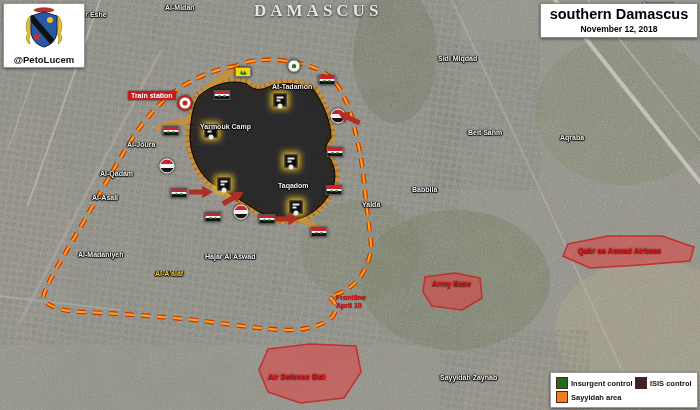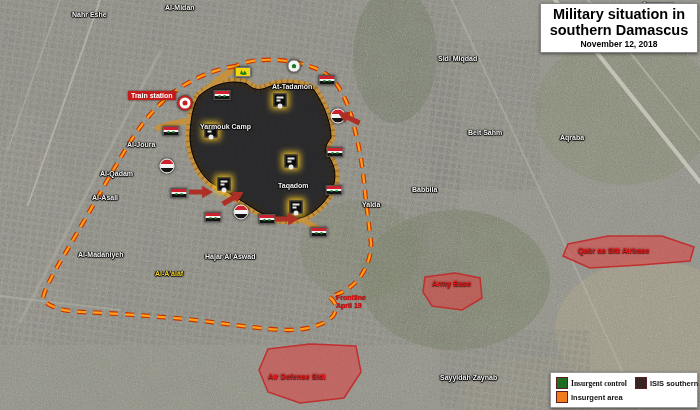--- a/index.html
+++ b/index.html
@@ -57,21 +57,21 @@
   #attribution-box .handle{font-size:9.5px;font-weight:bold;color:#111;}
   #title-box{position:absolute;right:2px;top:3px;width:152px;background:#fff;border:1px solid #888;
     text-align:center;padding:3px 2px 3px;box-shadow:0 1px 3px rgba(0,0,0,.5);}
   #title-box .t1{font-size:14.5px;font-weight:800;color:#000;line-height:1.08;}
   #title-box .dt{font-size:8.5px;font-weight:bold;color:#000;margin-top:1px;}
   #legend-box{position:absolute;right:2px;bottom:2px;width:136px;background:#fff;border:1px solid #999;
     padding:3px 5px 3px;box-shadow:0 1px 3px rgba(0,0,0,.5);}
   #legend-box .lg-title{font-size:12.5px;font-weight:800;color:#111;text-align:center;margin-bottom:2px;}
   #legend-items{display:flex;flex-wrap:wrap;align-items:center;}
   .legend-item{display:flex;align-items:center;gap:3px;margin:1px 0;}
-  .legend-item:nth-child(1){width:58%;font-family:Liberation Serif, serif;}
+  .legend-item:nth-child(1){width:58%;}
   .legend-item:nth-child(2){width:42%;}
   .legend-item:nth-child(3){width:100%;}
   .legend-item .swatch{width:10px;height:10px;border:1px solid #5a2020;flex:0 0 auto;}
   .legend-item .lg-label{font-size:7.5px;font-weight:bold;color:#111;white-space:nowrap;}
 </style>
 </head>
 <body>
 
 <div id="stage">
 
@@ -179,20 +179,21 @@
       <div class="marker militia-emblem" style="left: 185px; top: 103px;"></div>
       <div class="marker hezbollah-flag" style="left: 243px; top: 72px;"></div>
       <div class="marker militia-white" style="left: 294px; top: 66px;"></div>
       <div class="marker arrow" style="left: 201px; top: 192px;"></div>
       <div class="marker arrow" style="left: 233px; top: 198px; transform: translate(-50%, -50%) rotate(-30deg);"></div>
       <div class="marker arrow" style="left: 287px; top: 219px;"></div>
       <div class="marker arrow" style="left: 349px; top: 118px; transform: translate(-50%, -50%) rotate(205deg);"></div>
     </div>
 
   <div class="layer" id="label-layer">
+    <div id="city-label">DAMASCUS</div>
     <div id="frontline-note">
       <div>Frontline</div>
       <div>April 19</div>
     </div>
   <div class="place-label plain" style="left: 72px; top: 11px;">Nahr Eshe</div>
       <div class="place-label plain" style="left: 165px; top: 4px;">Al-Midan</div>
       <div class="place-label plain" style="left: 642px; top: 1px;">Jaramana</div>
       <div class="place-label plain" style="left: 438px; top: 55px;">Sidi Miqdad</div>
       <div class="place-label plain" style="left: 272px; top: 83px;">At-Tadamon</div>
       <div class="place-label redbox" style="left: 128px; top: 91px;">Train station</div>
@@ -204,40 +205,56 @@
       <div class="place-label plain" style="left: 362px; top: 201px;">Yalda</div>
       <div class="place-label plain" style="left: 412px; top: 186px;">Babbila</div>
       <div class="place-label plain" style="left: 468px; top: 129px;">Beit Sahm</div>
       <div class="place-label plain" style="left: 560px; top: 134px;">Aqraba</div>
       <div class="place-label plain" style="left: 78px; top: 251px;">Al-Madaniyeh</div>
       <div class="place-label yellow" style="left: 155px; top: 270px;">Al-A'alaf</div>
       <div class="place-label plain" style="left: 205px; top: 253px;">Hajar Al Aswad</div>
       <div class="place-label plain" style="left: 440px; top: 374px;">Sayyidah Zaynab</div>
       <div class="base-label" style="left: 432px; top: 279px;">Army Base</div>
       <div class="base-label" style="left: 268px; top: 372px;">Air Defense Sidi</div>
-      <div class="base-label" style="left: 578px; top: 246px;">Qabr as Sitt Airbase</div>
+      <div class="base-label" style="left: 578px; top: 246px;">Qabr as Aswad Airbase</div>
     </div>
 
+  <div id="attribution-box">
+    <svg width="44" height="44" viewBox="0 0 40 44">
+      <path d="M6,10 C2,14 1,22 4,28 C1,30 2,36 6,38 C4,32 6,28 8,26 C5,22 5,14 8,10 Z" fill="#e8c22a" stroke="#8a6d10" stroke-width="0.6"></path>
+      <path d="M34,10 C38,14 39,22 36,28 C39,30 38,36 34,38 C36,32 34,28 32,26 C35,22 35,14 32,10 Z" fill="#e8c22a" stroke="#8a6d10" stroke-width="0.6"></path>
+      <path d="M10,4 C14,1 26,1 30,4 C28,7 12,7 10,4 Z" fill="#c03030" stroke="#701818" stroke-width="0.6"></path>
+      <path d="M20,6 L33,10 L33,24 C33,34 27,39 20,41 C13,39 7,34 7,24 L7,10 Z" fill="#2a57a8" stroke="#16213c" stroke-width="1"></path>
+      <clipPath id="shield-clip">
+          <path d="M20,6 L33,10 L33,24 C33,34 27,39 20,41 C13,39 7,34 7,24 L7,10 Z"></path>
+        </clipPath>
+      <g clip-path="url(#shield-clip)">
+        <path d="M6,10 L32,40" stroke="#111" stroke-width="6"></path>
+        <circle cx="26" cy="14" r="3" fill="#e8c22a"></circle>
+        <circle cx="13" cy="31" r="3" fill="#c03030"></circle>
+      </g>
+    </svg>
+    <div class="handle">@PetoLucem</div>
+  </div>
 
   <div id="title-box">
-    <div class="t1">Military situation in</div>
     <div class="t1">southern Damascus</div>
     <div class="dt">November 12, 2018</div>
   </div>
 
   <div id="legend-box">
     <div id="legend-items">
         <div class="legend-item">
           <span class="swatch" style="background: rgb(30, 107, 34);"></span>
           <span class="lg-label">Insurgent control</span>
         </div>
         <div class="legend-item">
           <span class="swatch" style="background: rgb(56, 36, 35);"></span>
-          <span class="lg-label">ISIS southern</span>
+          <span class="lg-label">ISIS control</span>
         </div>
         <div class="legend-item">
           <span class="swatch" style="background: rgb(240, 124, 30);"></span>
-          <span class="lg-label">Insurgent area</span>
+          <span class="lg-label">Sayyidah area</span>
         </div>
       </div>
   </div>
 
 </div>
 
 </body></html>

